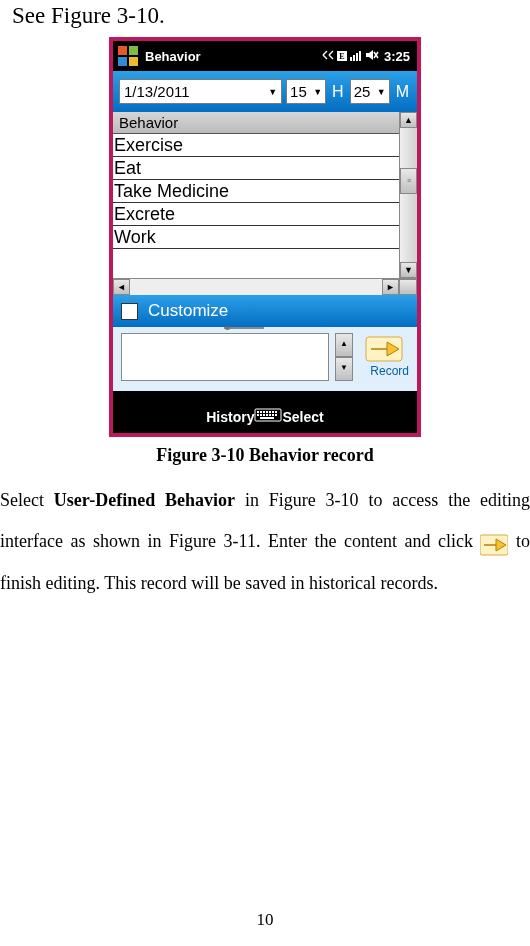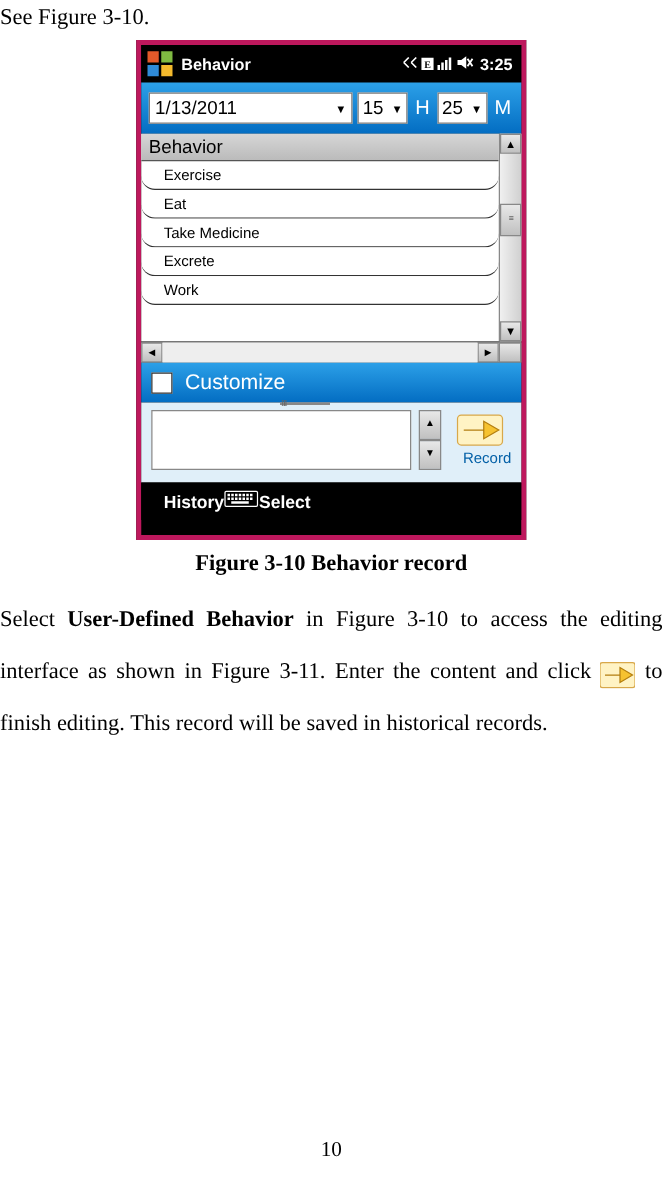--- a/index.html
+++ b/index.html
@@ -6,22 +6,23 @@
     body {
       width: 530px;
       height: 946px;
       font-family: "Times New Roman", serif;
       background: #fff;
       color: #000;
       position: relative;
       padding: 3px 0 0 0;
     }
     .doc-intro {
-      font-size: 18px;
+      font-size: 23px;
       padding: 0 0 4px 0;
+      margin-left: 12px;
     }
     .screenshot-wrap {
       text-align: center;
       margin: 4px 0 8px 0;
     }
     .device {
       display: inline-block;
       width: 312px;
       height: 400px;
       border: 4px solid #be185d;
@@ -94,25 +95,24 @@
       overflow: hidden;
     }
     .list-header {
       background: linear-gradient(#d6d6d6, #bbb);
       border-bottom: 1px solid #555;
       padding: 2px 6px;
       font-size: 15px;
     }
     .list-item {
       border-bottom: 1px solid #333;
-      padding: 1px 18px;
-      font-size: 12px;
+      padding: 1px 1px;
+      font-size: 18px;
       height: 23px;
       line-height: 21px;
-      border-radius: 11px;
     }
     .vscroll {
       width: 18px;
       background: linear-gradient(90deg,#f0f0f0,#d0d0d0);
       border-left: 1px solid #888;
       display: flex;
       flex-direction: column;
     }
     .vscroll .vs-btn {
       flex: 0 0 16px;
@@ -204,25 +204,26 @@
       width: 38px;
       height: 30px;
       margin: 0 auto 1px auto;
     }
     .bottombar {
       height: 30px;
       background: #000;
       color: #fff;
       display: flex;
       align-items: center;
-      justify-content: flex-start;
+      justify-content: center;
       font-family: Tahoma, sans-serif;
       font-size: 14px;
       padding: 0 18px;
       font-weight: bold;
+      margin-top: 11px;
     }
     .kbd-icon { width: 28px; }
     .figure-caption {
       text-align: center;
       margin: 8px 0 14px;
       font-size: 18px;
       font-weight: bold;
     }
     .body-text {
       font-size: 18px;

